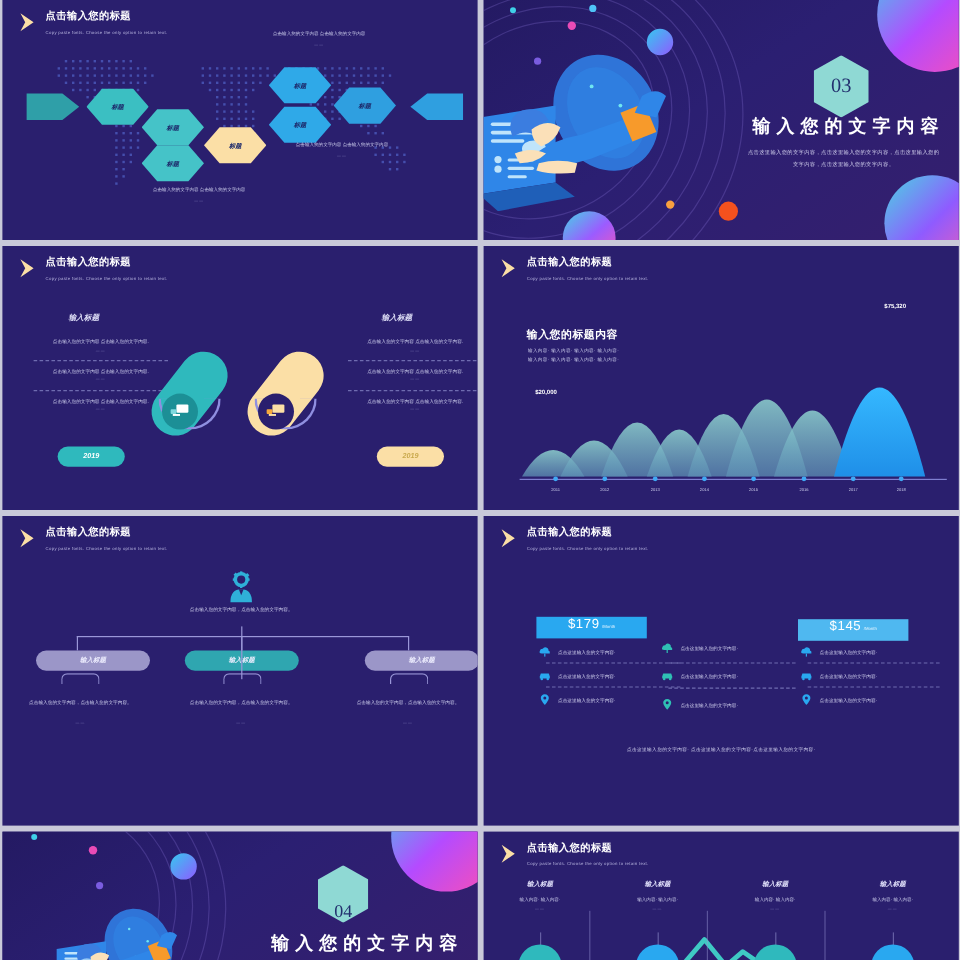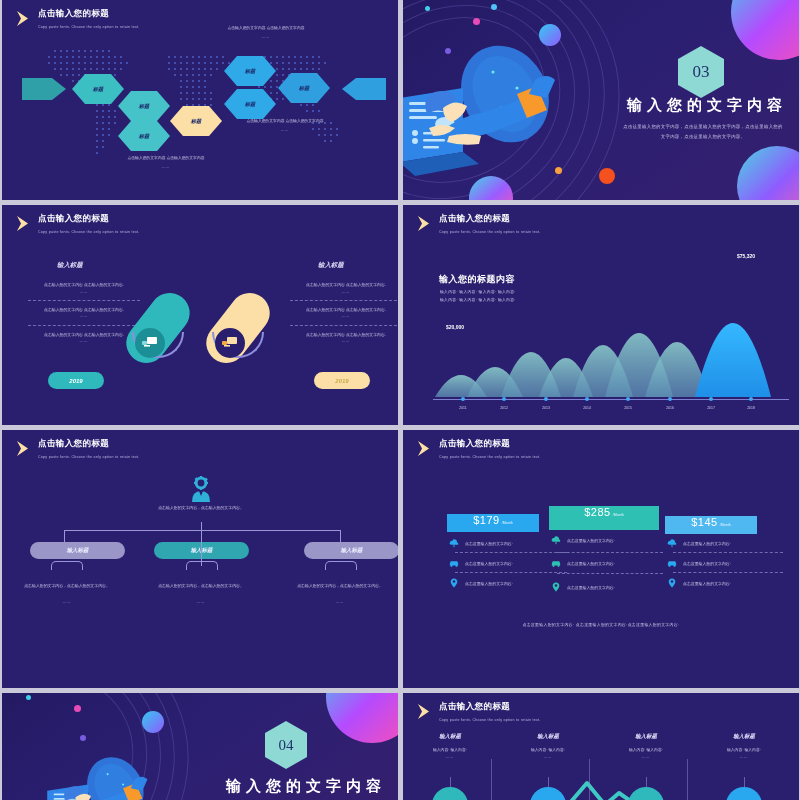--- a/index.html
+++ b/index.html
@@ -762,24 +762,20 @@
     </div>
     <div class="pdash" style="left:52px;top:142px;width:112px;"></div>
     <div class="prow" style="left:46px;top:148px;">
       <svg class="ico" viewBox="0 0 12 12">
           <path d="M6 0.6 C3.5 .6 2 2.4 2 4.4 C2 7 6 11.4 6 11.4 S10 7 10 4.4 C10 2.4 8.5 .6 6 .6 Z" fill="#29a8f0"></path>
           <circle cx="6" cy="4.3" r="1.5" fill="#2a1f6e"></circle>
         </svg>
       <span class="txt">点击这里输入您的文字内容·</span>
     </div>
 
-    <div class="pcard" style="left:146px;top:76px;width:110px;height:24px;background:#2fc0b4;">
-      <span class="amt">$285</span>
-      <span class="per">/Month</span>
-    </div>
     <div class="prow" style="left:148px;top:105px;">
       <svg class="ico" viewBox="0 0 12 12">
           <path d="M3 8 Q0 8 1 5.5 Q1.5 3 4 3.2 Q5 1 7.5 1.8 Q10 2.5 9.6 5 Q11.6 5.4 11 8 Z" fill="#2fc0b4"></path>
           <rect x="5.4" y="8" width="1.2" height="3" fill="#2fc0b4"></rect>
         </svg>
       <span class="txt">点击这里输入您的文字内容·</span>
     </div>
     <div class="pdash" style="left:154px;top:122px;width:106px;"></div>
     <div class="prow" style="left:148px;top:128px;">
       <svg class="ico" viewBox="0 0 12 12">
@@ -858,21 +854,21 @@
         <rect x="12" y="80" width="28" height="3" rx="1.5"></rect>
       </g>
       <path d="M46 94 Q64 80 88 76 L128 62 L136 80 L96 96 Q70 104 52 104 Z" fill="#2f86e8"></path>
       <path d="M120 58 L140 50 L150 74 L130 82 Z" fill="#f79a2b"></path>
       <path d="M138 44 Q150 36 158 44 L150 62 L132 58 Z" fill="#2f86e8"></path>
       <path d="M30 78 Q24 62 38 56 Q54 52 60 64 Q52 68 48 76 Q40 72 30 78 Z" fill="#3b7de0"></path>
       <path d="M46 72 Q58 62 70 70 Q66 82 54 86 Q46 82 46 72 Z" fill="#fbe0b8"></path>
       <path d="M32 92 Q46 86 58 92 Q50 100 36 100 Z" fill="#fbe0b8"></path>
     </svg>
 
-    <div class="hexbadge" style="left:263px;top:28px;width:42px;height:48px;">
+    <div class="hexbadge" style="left:263px;top:28px;width:42px;height:48px;align-items:flex-end;">
       <span style="font-size:15px">04</span>
     </div>
     <div class="bigtitle" style="left:224px;top:84px;">输入您的文字内容</div>
   </div>
 
   <div class="slide">
     <div class="hdr">
       <svg class="chev" viewBox="0 0 15 17">
         <path d="M1 1 L12 8.5 L1 16 L5 8.5 Z" fill="#fbdfa6"></path>
       </svg>

